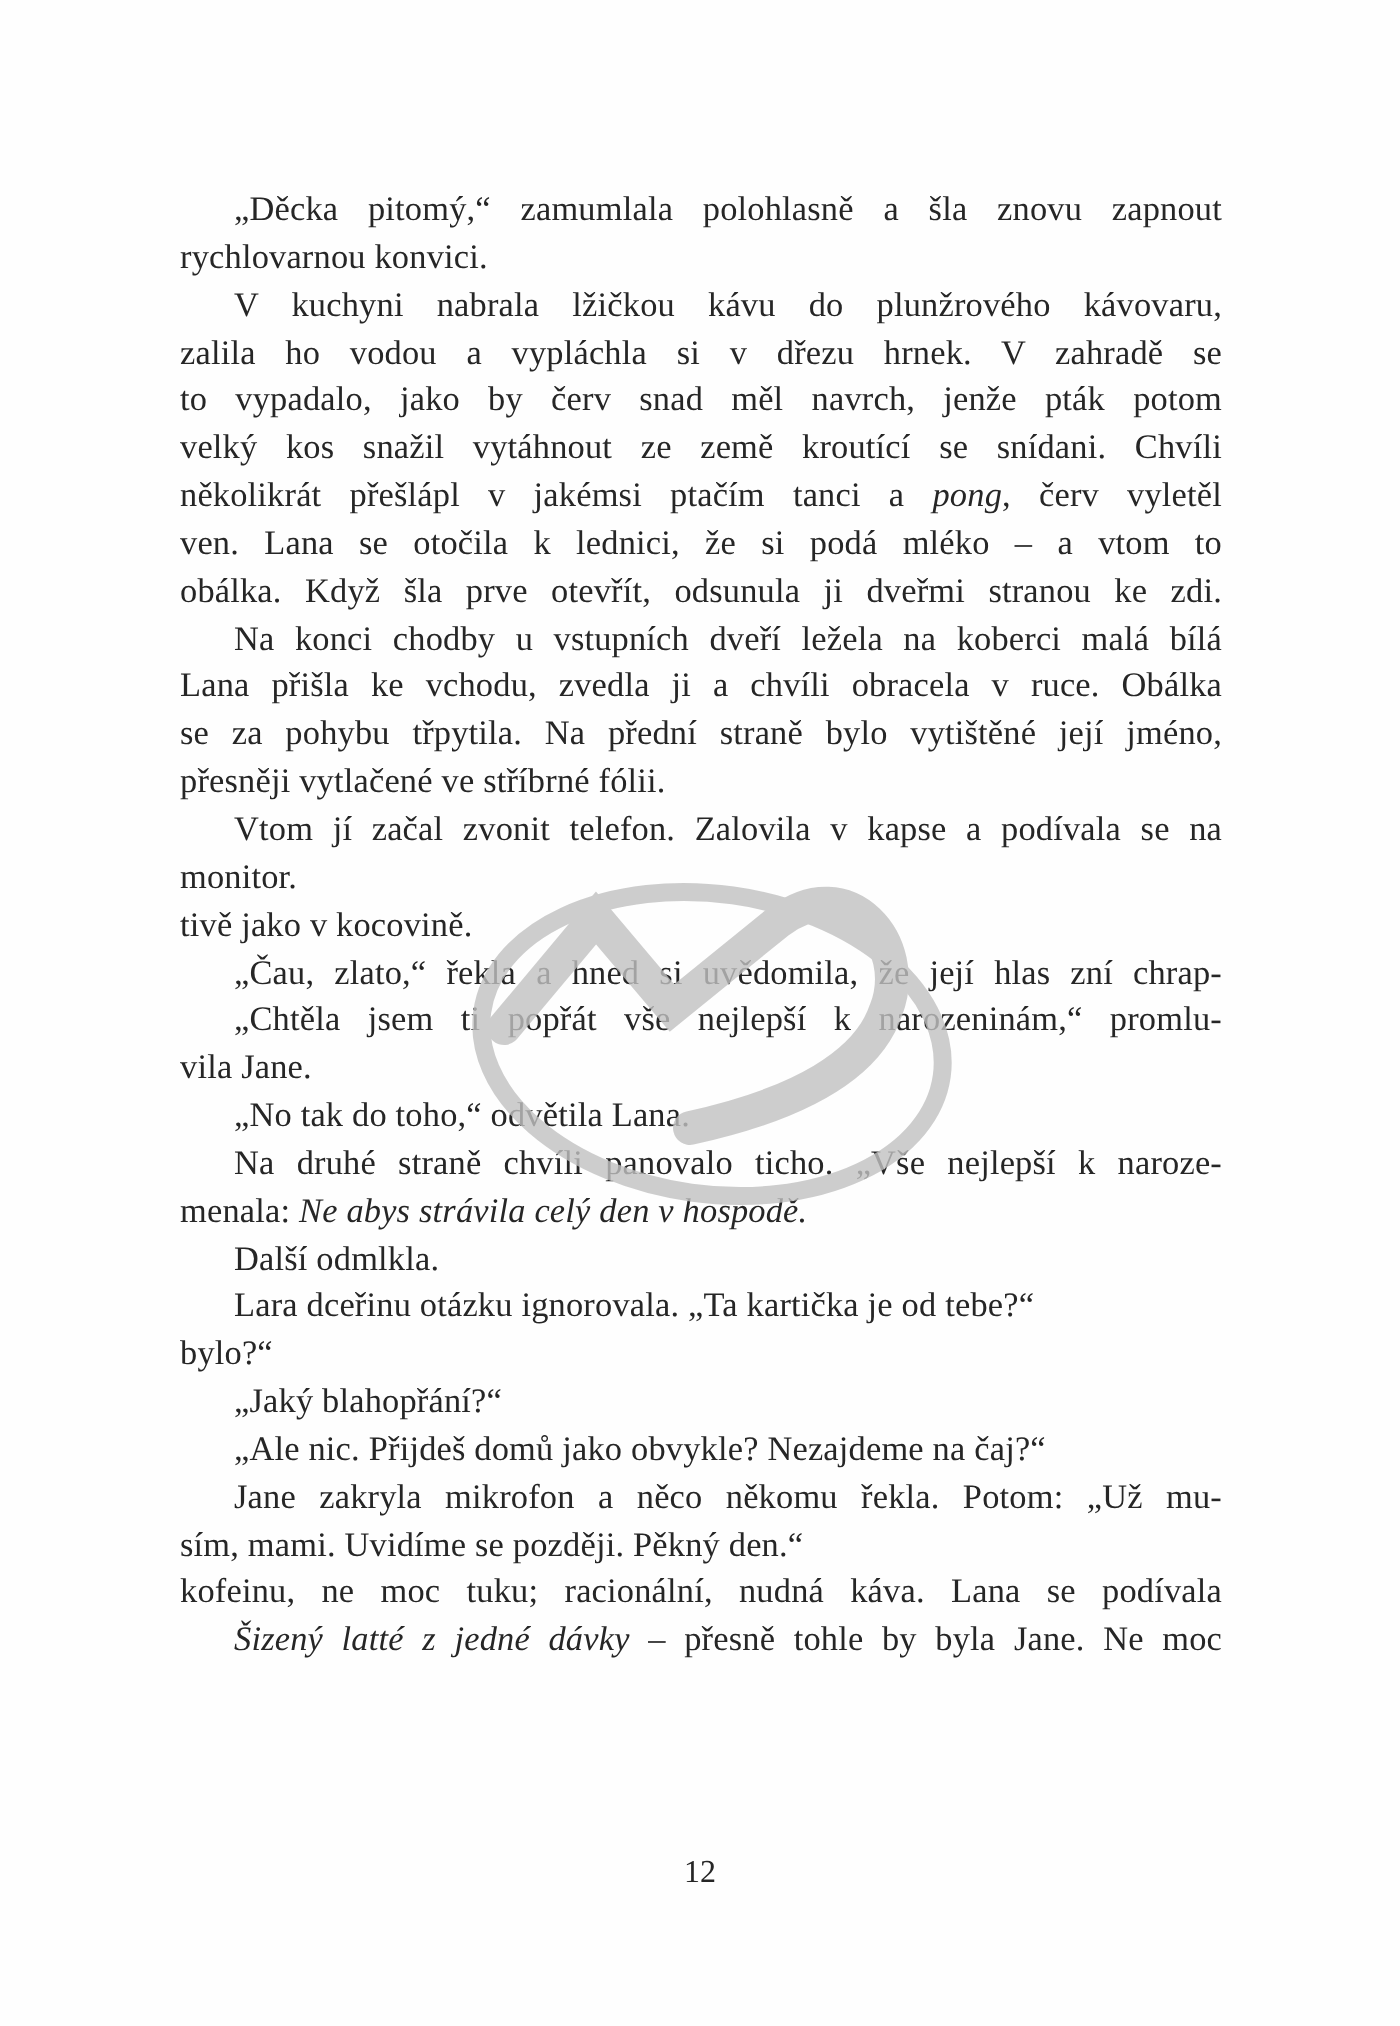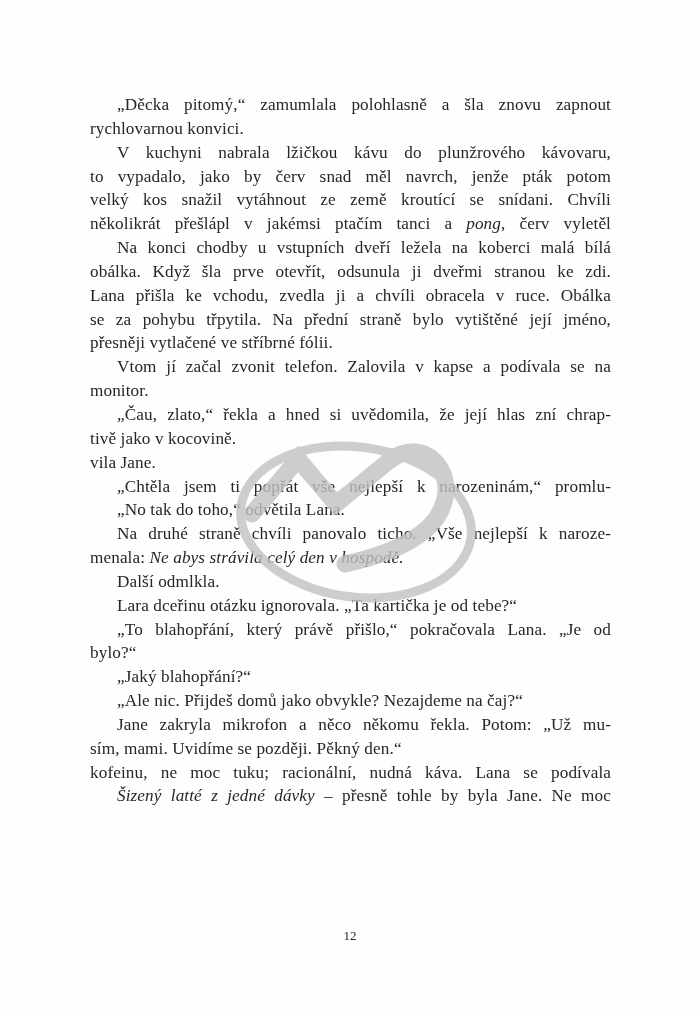--- a/index.html
+++ b/index.html
@@ -46,21 +46,21 @@
   }
   .it{
     font-style:italic;
   }
   .page-number{
     position:absolute;
     top:928px;
     left:0;
     width:700px;
     text-align:center;
-    font-size:13px;
+    font-size:16px;
     color:var(--ink);
   }
   .watermark{
     position:absolute;
     left:225px;
     top:432px;
     width:270px;
     height:185px;
     pointer-events:none;
     opacity:0.8;
@@ -72,40 +72,41 @@
 </style>
 </head>
 <body>
 
 <div class="page">
 
   <div class="text-block">
       <div class="line indent"><span>„Děcka pitomý,“ zamumlala polohlasně a šla znovu zapnout</span></div>
       <div class="line para-end"><span>rychlovarnou konvici.</span></div>
       <div class="line indent"><span>V kuchyni nabrala lžičkou kávu do plunžrového kávovaru,</span></div>
+      <div class="line"><span>zalila ho vodou a vypláchla si v dřezu hrnek. V zahradě se</span></div>
       <div class="line"><span>to vypadalo, jako by červ snad měl navrch, jenže pták potom</span></div>
       <div class="line"><span>velký kos snažil vytáhnout ze země kroutící se snídani. Chvíli</span></div>
       <div class="line"><span>několikrát přešlápl v jakémsi ptačím tanci a </span><span class="it">pong</span><span>, červ vyletěl</span></div>
+      <div class="line"><span>ven. Lana se otočila k lednici, že si podá mléko – a vtom to</span></div>
+      <div class="line"><span>obálka. Když šla prve otevřít, odsunula ji dveřmi stranou ke zdi.</span></div>
       <div class="line indent"><span>Na konci chodby u vstupních dveří ležela na koberci malá bílá</span></div>
-      <div class="line"><span>obálka. Když šla prve otevřít, odsunula ji dveřmi stranou ke zdi.</span></div>
       <div class="line"><span>Lana přišla ke vchodu, zvedla ji a chvíli obracela v ruce. Obálka</span></div>
       <div class="line"><span>se za pohybu třpytila. Na přední straně bylo vytištěné její jméno,</span></div>
       <div class="line para-end"><span>přesněji vytlačené ve stříbrné fólii.</span></div>
       <div class="line indent"><span>Vtom jí začal zvonit telefon. Zalovila v kapse a podívala se na</span></div>
       <div class="line para-end"><span>monitor.</span></div>
+      <div class="line para-end"><span>tivě jako v kocovině.</span></div>
       <div class="line indent"><span>„Čau, zlato,“ řekla a hned si uvědomila, že její hlas zní chrap-</span></div>
-      <div class="line para-end"><span>tivě jako v kocovině.</span></div>
+      <div class="line indent"><span>„Chtěla jsem ti popřát vše nejlepší k narozeninám,“ promlu-</span></div>
       <div class="line para-end"><span>vila Jane.</span></div>
-      <div class="line indent"><span>„Chtěla jsem ti popřát vše nejlepší k narozeninám,“ promlu-</span></div>
       <div class="line indent para-end"><span>„No tak do toho,“ odvětila Lana.</span></div>
       <div class="line indent"><span>Na druhé straně chvíli panovalo ticho. „Vše nejlepší k naroze-</span></div>
       <div class="line para-end"><span>menala: </span><span class="it">Ne abys strávila celý den v hospodě.</span></div>
       <div class="line indent para-end"><span>Další odmlkla.</span></div>
       <div class="line indent para-end"><span>Lara dceřinu otázku ignorovala. „Ta kartička je od tebe?“</span></div>
-      <div class="line indent"><span>„To blahopřání, který právě přišlo,“ pokračovala Lana. „Je od</span></div>
       <div class="line para-end"><span>bylo?“</span></div>
       <div class="line indent para-end"><span>„Jaký blahopřání?“</span></div>
       <div class="line indent para-end"><span>„Ale nic. Přijdeš domů jako obvykle? Nezajdeme na čaj?“</span></div>
       <div class="line indent"><span>Jane zakryla mikrofon a něco někomu řekla. Potom: „Už mu-</span></div>
       <div class="line para-end"><span>sím, mami. Uvidíme se později. Pěkný den.“</span></div>
       <div class="line"><span>kofeinu, ne moc tuku; racionální, nudná káva. Lana se podívala</span></div>
       <div class="line indent"><span class="it">Šizený latté z jedné dávky</span><span> – přesně tohle by byla Jane. Ne moc</span></div>
     </div>
 
   <svg class="watermark" viewBox="0 0 270 185" xmlns="http://www.w3.org/2000/svg">

